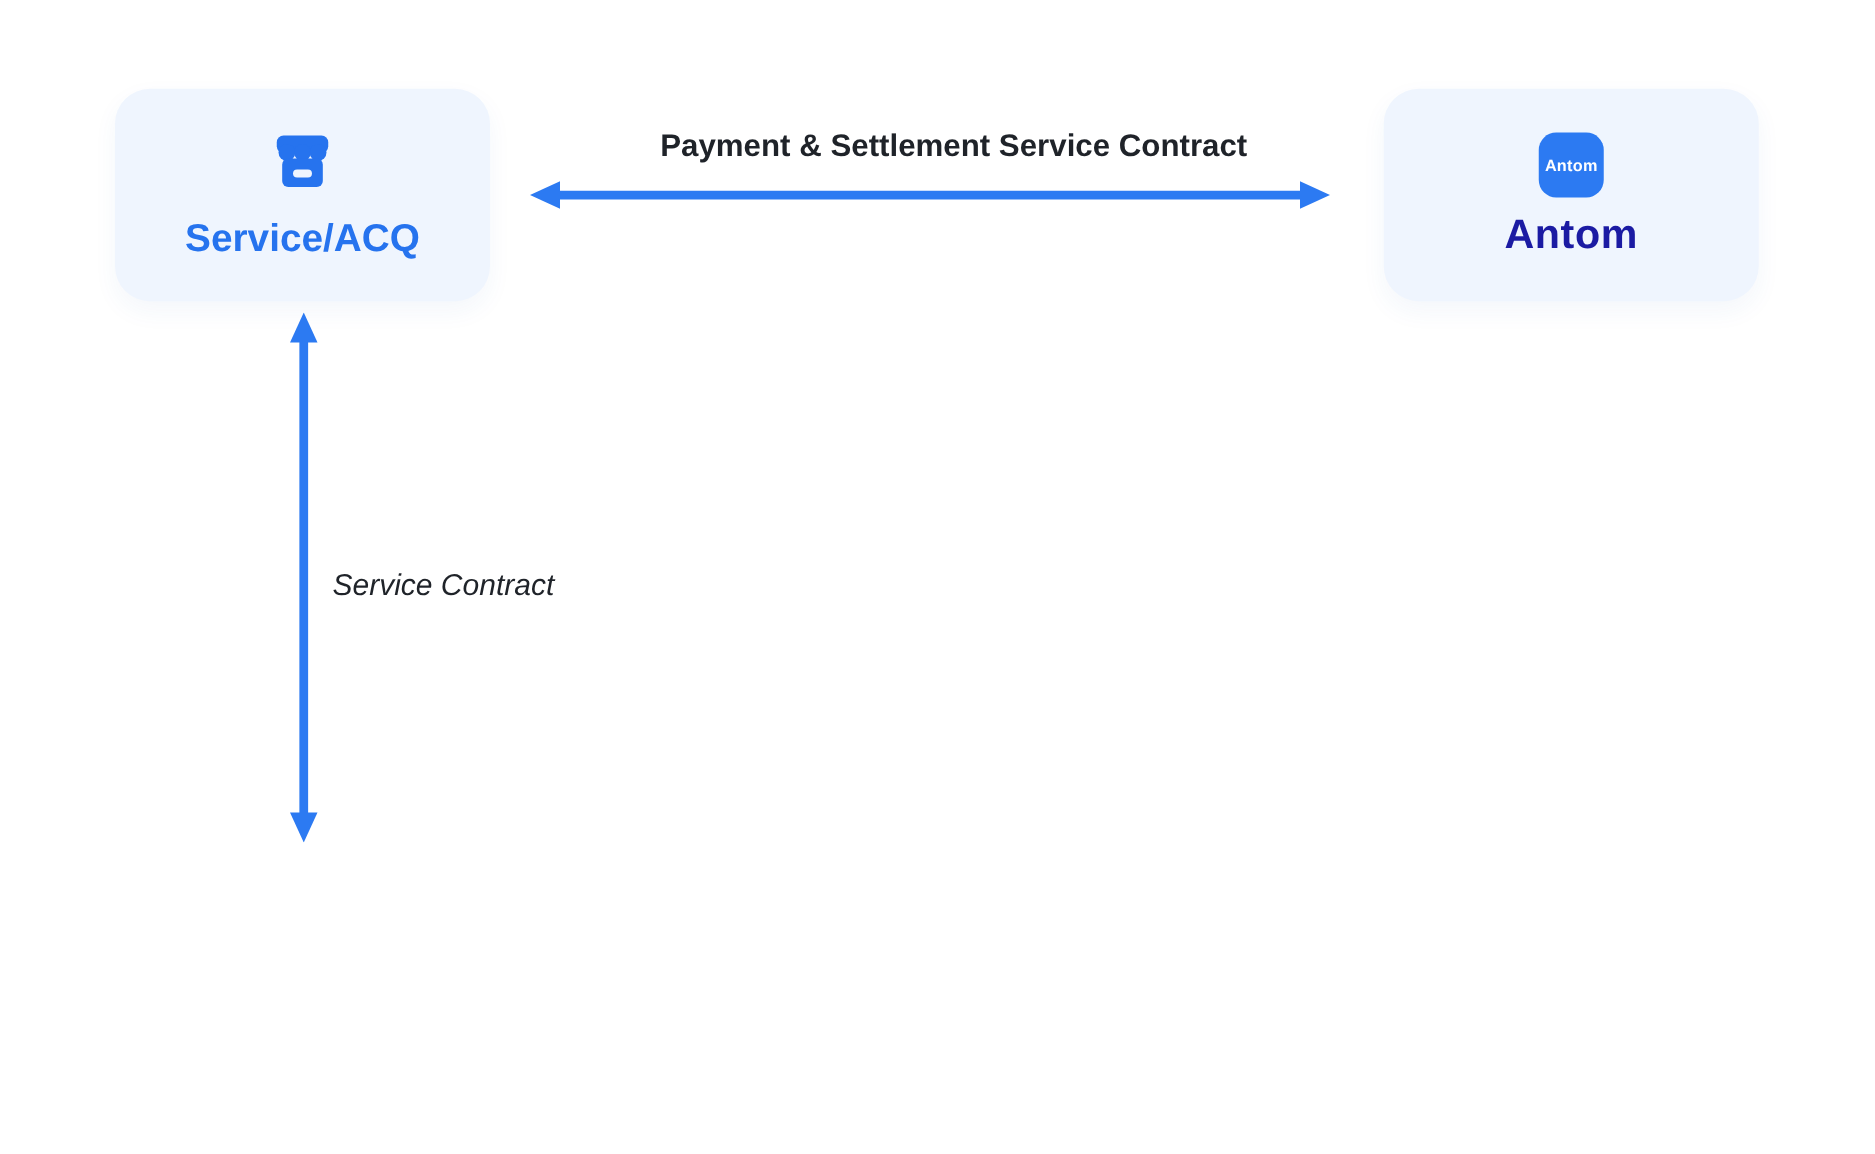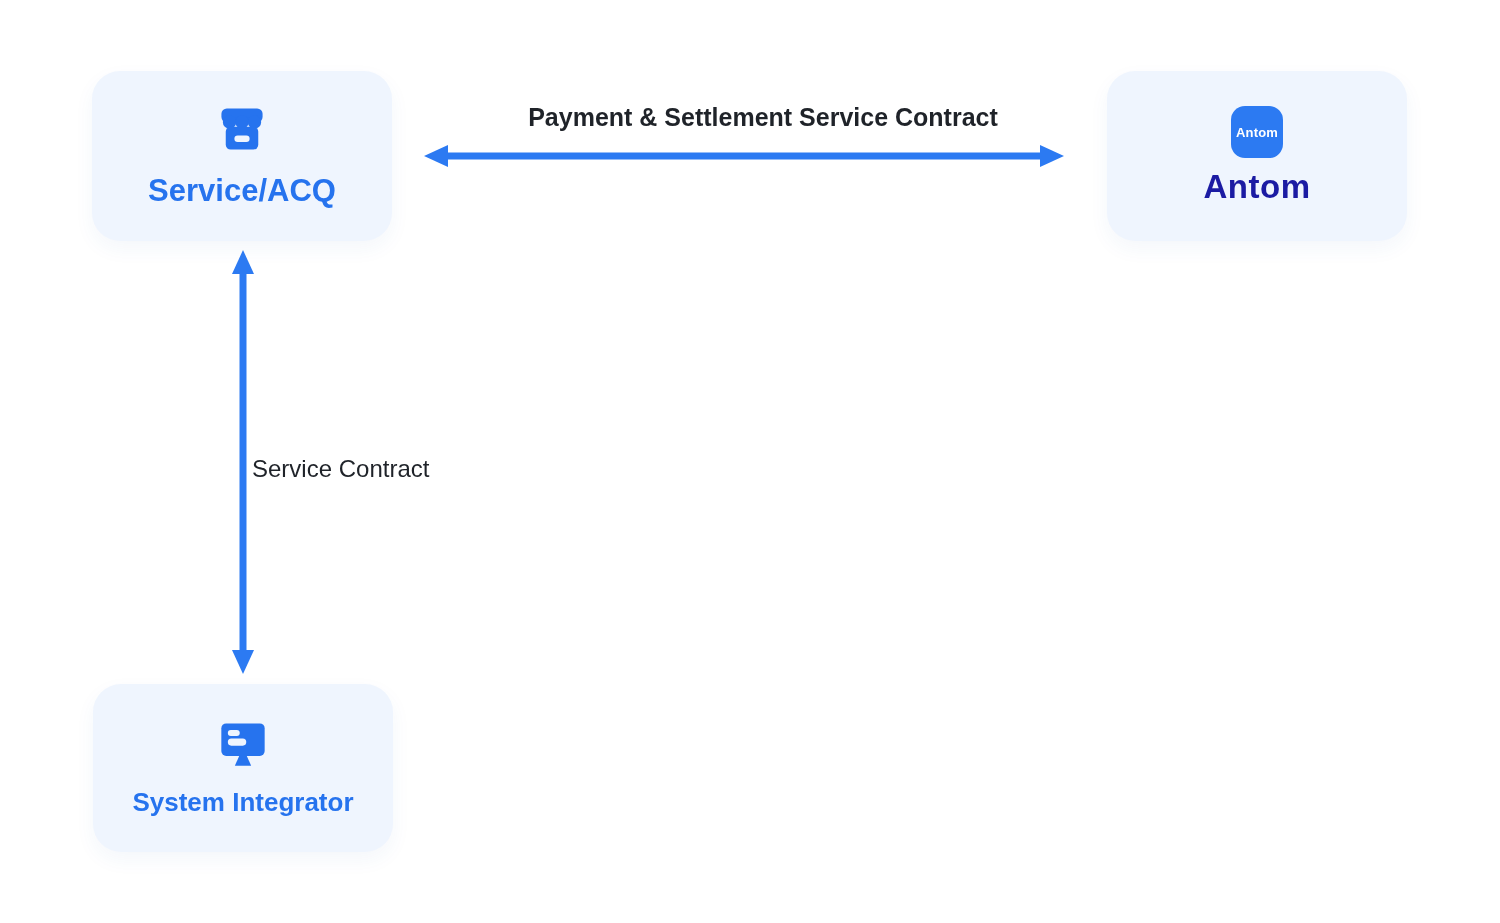--- a/index.html
+++ b/index.html
@@ -76,24 +76,25 @@
   }
   .edge-label-h {
     left: 443px;
     top: 103px;
     width: 640px;
     text-align: center;
     font-size: 25px;
     font-weight: 700;
   }
   .edge-label-v {
-    left: 252px;
+    left: 266px;
     top: 455px;
     font-size: 24px;
     font-weight: 400;
+    font-style: italic;
   }
 
   .arrow { position: absolute; }
   .arrow-h { left: 424px; top: 144px; }
   .arrow-v { left: 231px; top: 250px; }
   .arrow-line { stroke: var(--arrow-blue); stroke-width: 7; }
   .arrow-head { fill: var(--arrow-blue); }
 </style>
 </head>
 <body>
@@ -112,29 +113,20 @@
     <div class="node-label">Service/ACQ</div>
   </div>
 
   <div class="node node-antom">
     <div class="antom-app-icon">
       <span>Antom</span>
     </div>
     <div class="antom-wordmark">Antom</div>
   </div>
 
-  <div class="node node-si">
-    <svg class="icon-svg" width="52" height="50" viewBox="0 0 48 46">
-      <rect class="icon-blue" x="4" y="4" width="40" height="30" rx="4.5"></rect>
-      <rect class="icon-cut" x="10" y="10" width="11" height="5.5" rx="2.75"></rect>
-      <rect class="icon-cut" x="10" y="18" width="17" height="6.5" rx="3.25"></rect>
-      <path class="icon-blue" d="M20.5 34 h7 l4 9 h-15 z"></path>
-    </svg>
-    <div class="node-label">System Integrator</div>
-  </div>
 
   <div class="edge-label edge-label-h">Payment &amp; Settlement Service Contract</div>
   <svg class="arrow arrow-h" width="640" height="24" viewBox="0 0 640 24">
     <line class="arrow-line" x1="20" y1="12" x2="620" y2="12"></line>
     <polygon class="arrow-head" points="0,12 24,1 24,23"></polygon>
     <polygon class="arrow-head" points="640,12 616,1 616,23"></polygon>
   </svg>
 
   <div class="edge-label edge-label-v">Service Contract</div>
   <svg class="arrow arrow-v" width="24" height="424" viewBox="0 0 24 424">

